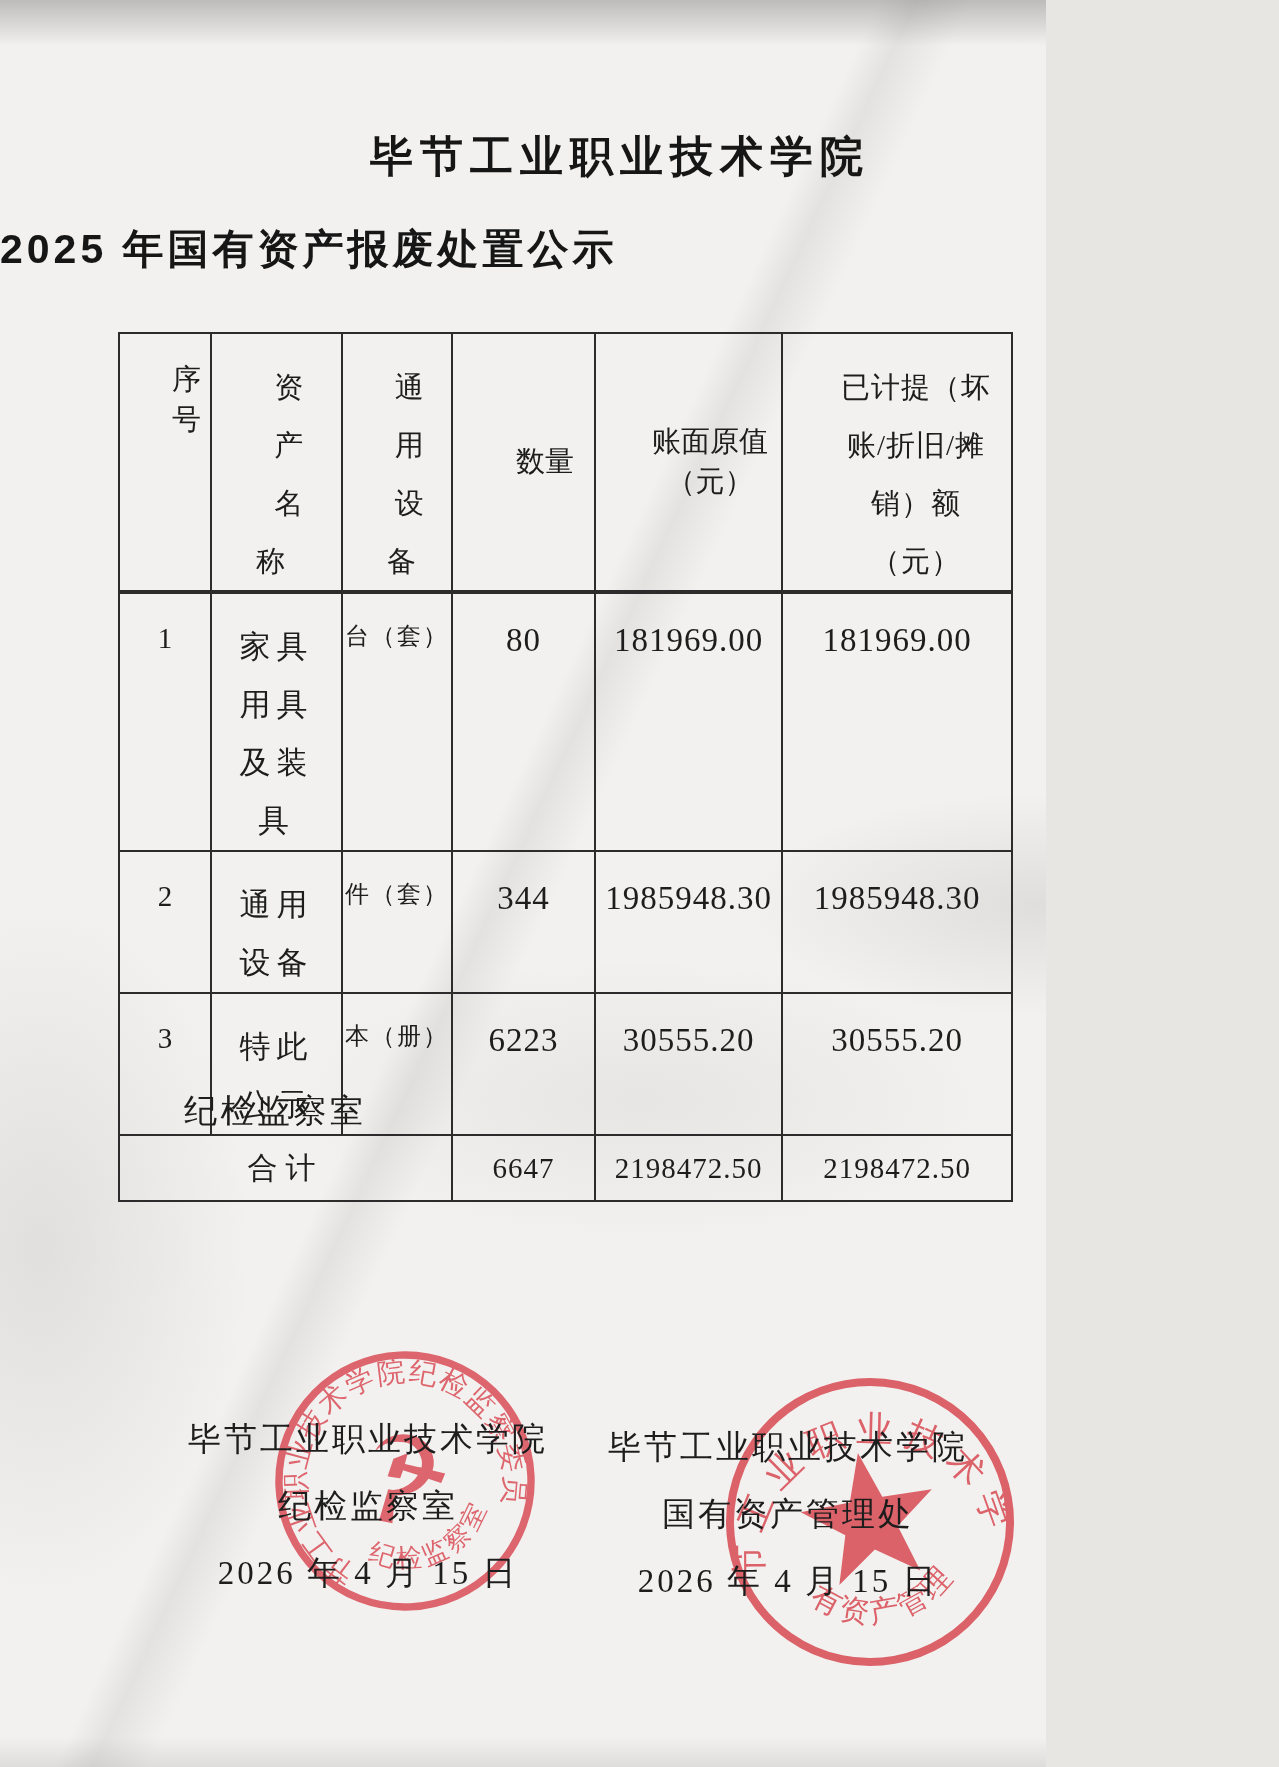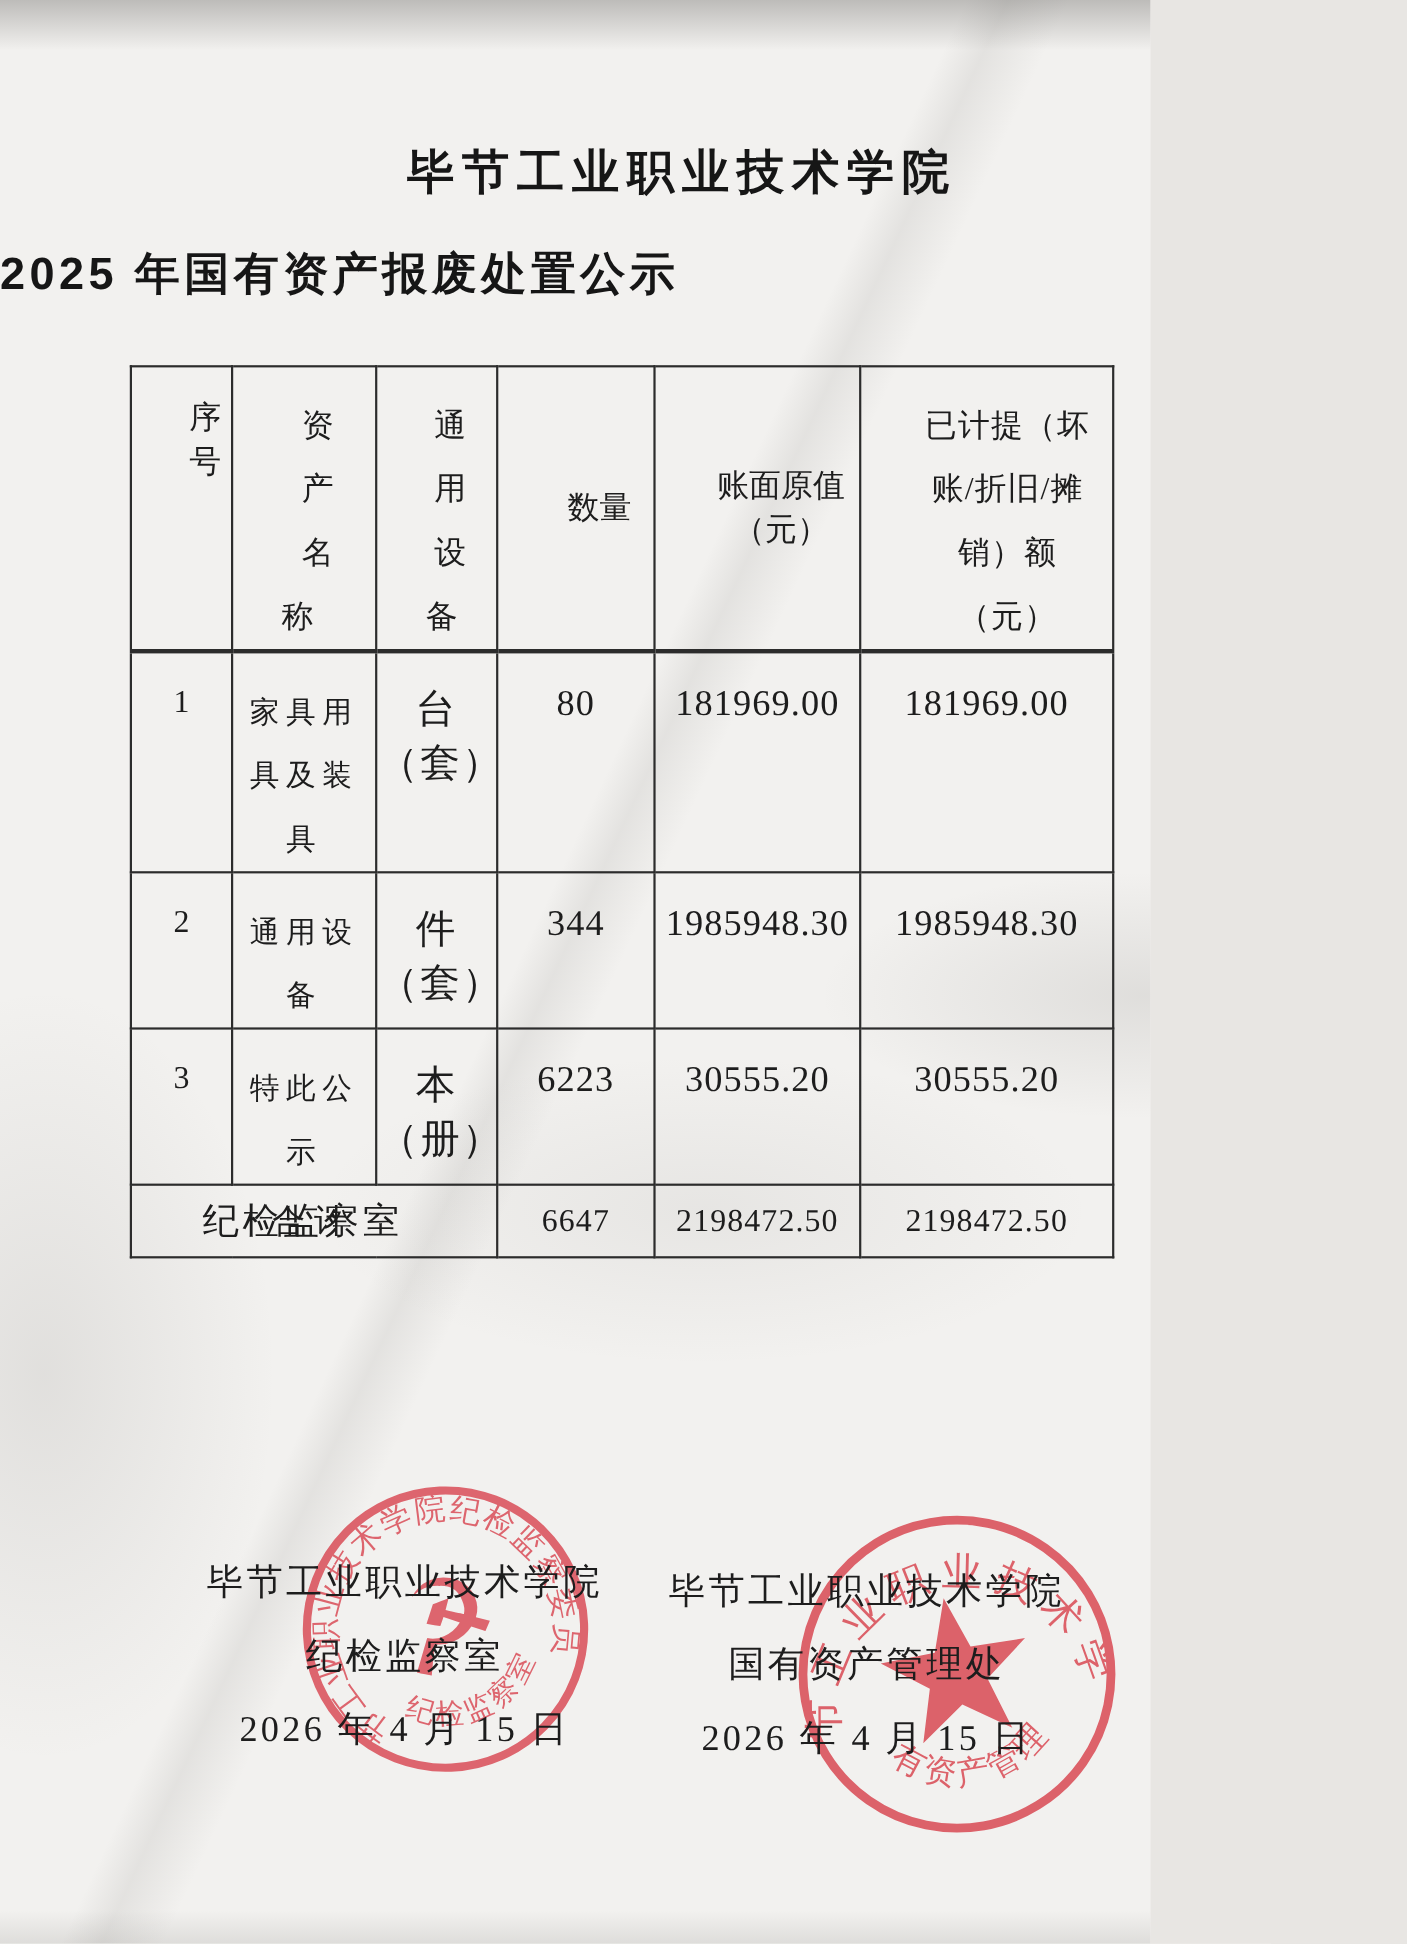--- a/index.html
+++ b/index.html
@@ -24,22 +24,22 @@
   .doc-table td{border:2px solid #2c2c2c;text-align:center;color:#1d1d1d;overflow:hidden;}
   .doc-table .hdr{font-size:29px;padding-left:44px;}
   .doc-table tr.header-row{height:134px;}
   .doc-table tr.header-row td{border-bottom-width:4px;}
   .va-top{vertical-align:top;padding-top:26px;}
   .va-mid{vertical-align:middle;}
   .hdr-wrap{vertical-align:top;padding:24px 10px 0;line-height:58px;letter-spacing:.32em;text-align:left;text-align-last:left;}
   .hdr-accrued{vertical-align:top;padding:24px 6px 0 10px;line-height:58px;letter-spacing:1px;font-size:28px;text-align:left;}
   tr.r1{height:200px;} tr.r2{height:133px;} tr.r3{height:134px;} tr.rt{height:66px;}
   .cell-no{vertical-align:top;padding-top:28px;font-size:29px;}
-  .cell-name{vertical-align:top;padding:24px 12px 0;font-size:27px;line-height:58px;letter-spacing:6px;}
-  .cell-unit{vertical-align:top;padding-top:26px;font-size:36px;letter-spacing:2px;}
+  .cell-name{vertical-align:top;padding:24px 12px 0;font-size:31px;line-height:58px;letter-spacing:6px;}
+  .cell-unit{vertical-align:top;padding-top:26px;font-size:24px;letter-spacing:2px;}
   .cell-num{vertical-align:top;padding-top:28px;font-size:33px;letter-spacing:1px;}
   .cell-total-label{vertical-align:middle;font-size:30px;letter-spacing:8px;}
   .cell-total-num{vertical-align:middle;font-size:29px;letter-spacing:1px;}
 
   .body-text{position:absolute;left:146px;top:1078px;width:990px;font-size:33px;line-height:66px;
     letter-spacing:3.5px;text-align:justify;color:#1d1d1d;}
   .body-text p{margin:0;text-indent:38px;}
 
   .sig{position:absolute;width:400px;text-align:center;font-size:33px;line-height:67px;letter-spacing:3px;color:#1d1d1d;}
   .sig-left{left:168px;top:1406px;}

